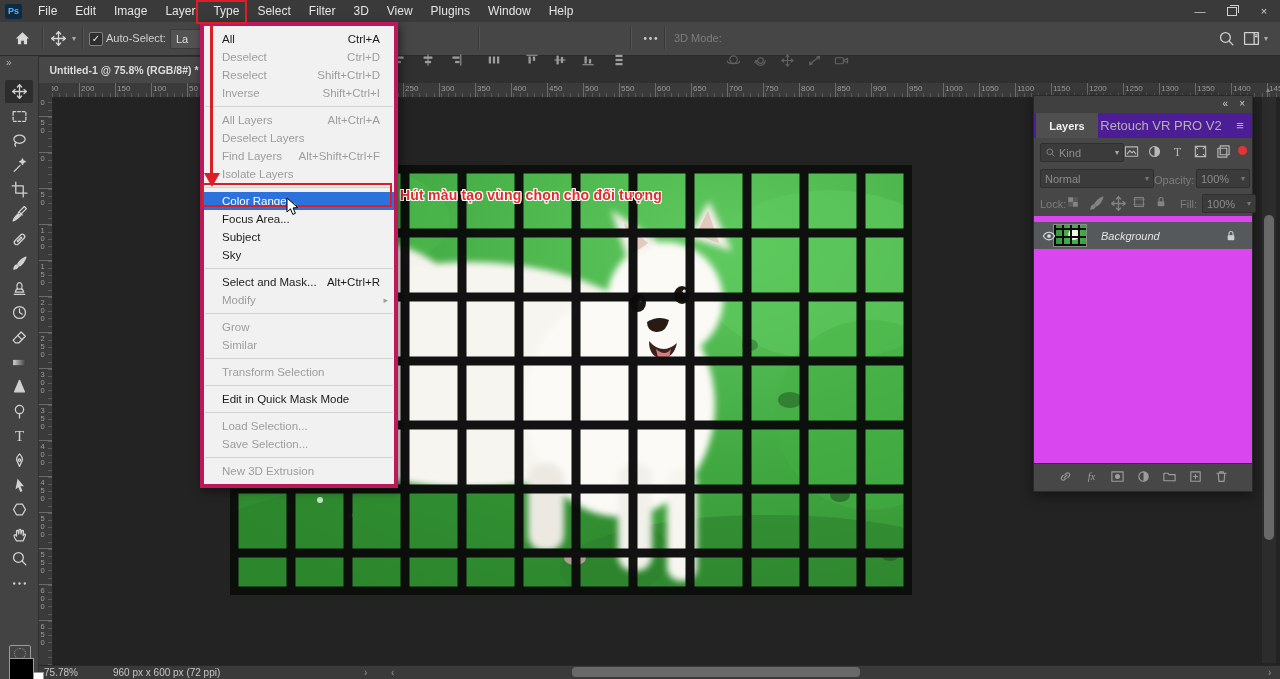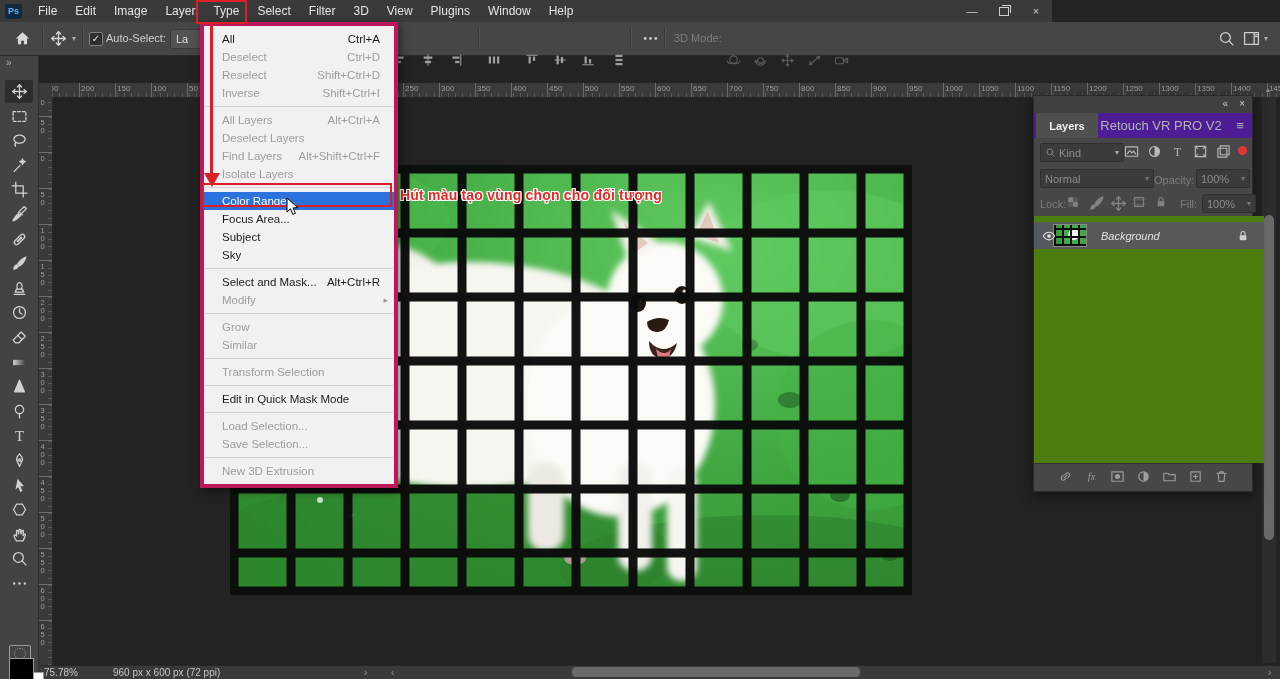--- a/index.html
+++ b/index.html
@@ -1,21 +1,21 @@
 <!DOCTYPE html>
 <html><head>
 <meta charset="utf-8">
 <style>
   html,body{margin:0;padding:0;background:#1b1b1b;font-family:"Liberation Sans",sans-serif;}
   .app{position:relative;width:1280px;height:679px;background:#232323;overflow:hidden;
        -webkit-font-smoothing:antialiased;user-select:none;}
   .abs{position:absolute;}
 
   
-  .menubar{left:0;top:0;width:1052px;height:22px;background:#3a3a3a;display:flex;align-items:center;
+  .menubar{left:0;top:0;width:1280px;height:22px;background:#3a3a3a;display:flex;align-items:center;
            color:#e4e4e4;font-size:12px;z-index:40;position:absolute;}
   .ps-badge{width:17px;height:15px;margin:0 7px 0 5px;background:#0d2b42;color:#57b3f7;font-size:9px;
             font-weight:bold;display:flex;align-items:center;justify-content:center;border-radius:2px;}
   .menu-item{padding:3px 9px;cursor:default;white-space:nowrap;}
   .win-controls{margin-left:auto;display:flex;align-items:center;height:100%;}
   .win-btn{width:32px;height:100%;display:flex;align-items:center;justify-content:center;color:#cfcfcf;font-size:11px;}
   .restore-glyph{width:8px;height:7px;border:1px solid #cfcfcf;position:relative;}
   .restore-glyph:before{content:"";position:absolute;left:2px;top:-3px;width:8px;height:7px;border:1px solid #cfcfcf;border-left:none;border-bottom:none;}
 
   
@@ -92,21 +92,21 @@
       box-shadow:0 4px 12px rgba(0,0,0,.45);position:absolute;z-index:25;color:#c9c9c9;font-size:11px;}
   .lp-head{position:absolute;left:0;top:0;width:100%;height:17px;background:#404040;}
   .lp-head span{position:absolute;top:2px;color:#cfcfcf;font-size:10px;}
   .lp-tabs{position:absolute;left:0;top:17px;width:100%;height:25px;background:#4c1d95;}
   .lp-tab{position:absolute;top:0;height:25px;display:flex;align-items:center;justify-content:center;}
   .lp-tab.active{background:#4f4f4f;color:#f0f0f0;font-weight:bold;}
   .lp-tab.inactive{color:#b3b3b3;font-size:13px;}
   .lp-row{position:absolute;left:0;width:100%;}
   .lp-box{position:absolute;background:#3b3b3b;border:1px solid #2f2f2f;border-radius:2px;height:17px;
           display:flex;align-items:center;padding:0 4px;color:#8d8d8d;}
-  .lp-list{position:absolute;left:0;top:120px;width:100%;height:247px;background:#4d7c0f;padding-left:12px;}
+  .lp-list{position:absolute;left:0;top:120px;width:100%;height:247px;background:#d946ef;}
   .layer-row{position:absolute;left:0;top:6px;width:100%;height:27px;background:#55595c;display:flex;align-items:center;}
   .layer-thumb{width:32px;height:21px;margin-left:19px;border:1px solid #8a8a8a;
       background:
         repeating-linear-gradient(90deg,#0c0c0c 0 2px,transparent 2px 8px),
         repeating-linear-gradient(0deg,#0c0c0c 0 2px,transparent 2px 8px),
         radial-gradient(circle at 62% 45%,#f5f3ee 0 5px,#46b24a 6px,#2f8c33 100%);}
   .layer-name{margin-left:14px;font-style:italic;color:#e2e2e2;flex:1;}
   .lp-footer{position:absolute;left:0;top:367px;width:100%;height:27px;background:#474747;border-top:1px solid #333;}
   .lp-footer .fic{position:absolute;top:5px;}
   .red-dot{position:absolute;width:9px;height:9px;border-radius:50%;background:#e03535;}
@@ -414,20 +414,25 @@
               <circle cx="13" cy="8" r="1.1"></circle>
             </g>
           </svg>
         </div>
       </div>
     <div class="swatch" style="left:9px;top:603px;width:23px;height:21px;background:#000;z-index:2;"></div>
     <div class="swatch" style="left:19px;top:617px;width:23px;height:21px;background:#fff;z-index:1;"></div>
     <div class="qmask" style="top:590px;left:9px;"></div>
   </div>
 
+  <div class="tabbar">
+    <div class="doctab">
+      <span>Untitled-1 @ 75.8% (RGB/8#) *</span>
+    </div>
+  </div>
 
   <div class="ruler-corner"></div>
   <div class="ruler-top" id="ruler-top">
       <div class="minor"></div>
       <div class="rt-label" style="position: absolute; left: -7px;">250</div>
       <div class="rt-tick" style="position: absolute; left: 27px; top: 0px;"></div>
       <div class="rt-label" style="position: absolute; left: 29px;">200</div>
       <div class="rt-tick" style="position: absolute; left: 63px; top: 0px;"></div>
       <div class="rt-label" style="position: absolute; left: 65px;">150</div>
       <div class="rt-tick" style="position: absolute; left: 99px; top: 0px;"></div>

